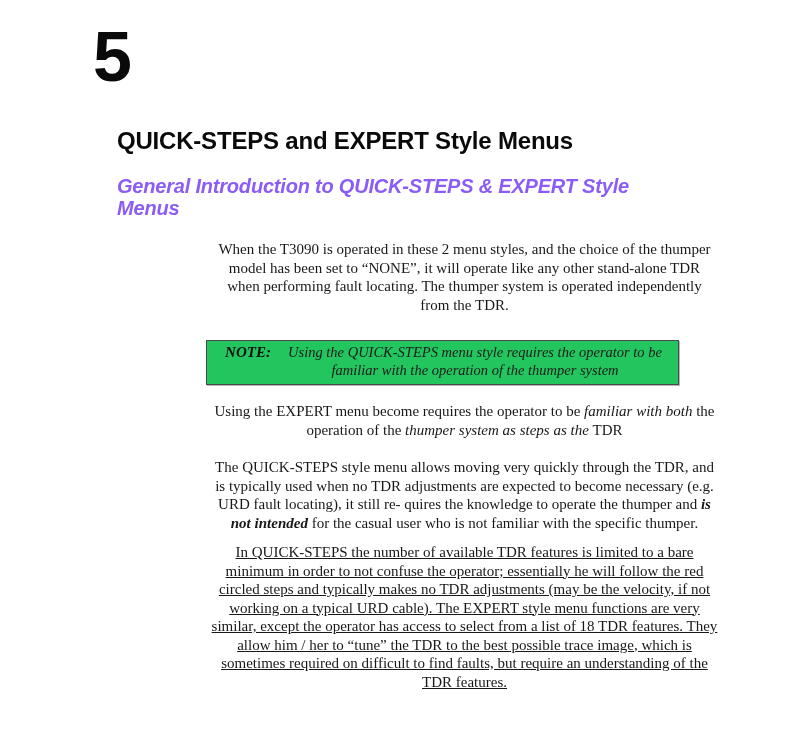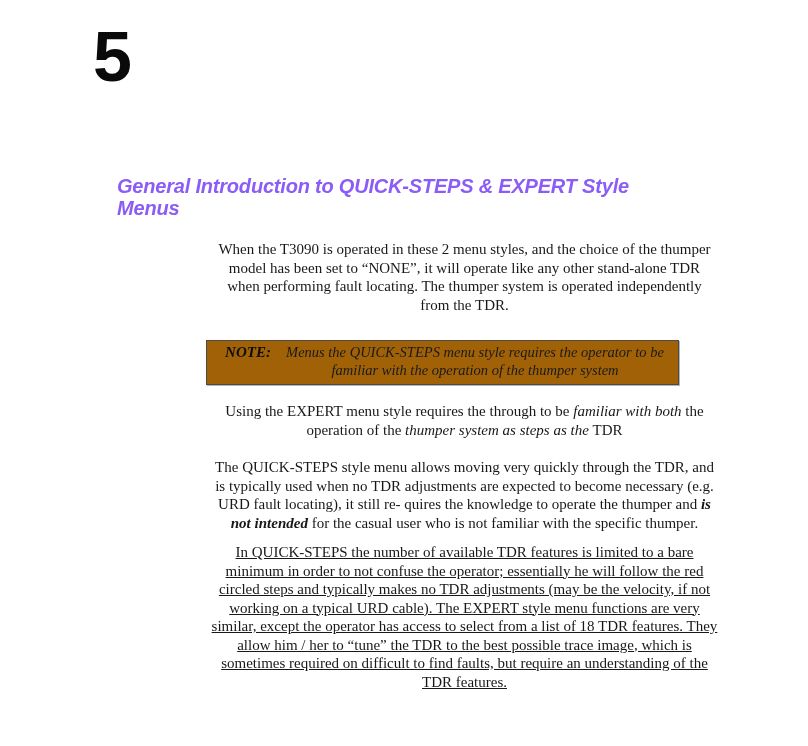--- a/index.html
+++ b/index.html
@@ -70,21 +70,21 @@
   .para-4 { margin-bottom: 0 !important; text-decoration: underline; }
   .note-box {
     box-sizing: border-box;
     margin: 0 0 17px -5px;
     width: 473px;
     border: 1px solid #4a4a4a;
     box-shadow: 1px 1px 0 0 #b5b5b5;
     padding: 3px 8px 5px 8px;
     display: flex;
     align-items: flex-start;
-    background: #a16207;
+    background: #22c55e;
   }
   .note-label {
     flex: none;
     width: 66px;
     font-weight: bold;
     font-style: italic;
     font-size: 15px;
     line-height: 17.5px;
     color: #0e0e0e;
   }
@@ -100,33 +100,34 @@
   .seg-italic { font-style: italic; }
   .seg-bold-italic { font-style: italic; font-weight: bold; }
 </style>
 </head>
 <body>
 
 <div class="page">
 
   <div class="chapter-number">5</div>
 
+  <h1 class="page-title" style="margin:0;">QUICK-STEPS and EXPERT Style Menus</h1>
 
   <h2 class="section-heading" style="margin:0;">General Introduction to QUICK-STEPS &amp; EXPERT Style Menus</h2>
 
   <div class="body-column">
 
     <p class="para-1"><span class="seg-normal">When the T3090 is operated in these 2 menu styles, and the choice of the thumper model has been set to “NONE”, it will operate like any other stand-alone TDR when performing fault locating. The thumper system is operated independently from the TDR.</span></p>
 
     <div class="note-box">
       <span class="note-label">NOTE:</span>
-      <span class="note-text">Menus the QUICK-STEPS menu style requires the operator to be familiar with the operation of the thumper system</span>
+      <span class="note-text">Using the QUICK-STEPS menu style requires the operator to be familiar with the operation of the thumper system</span>
     </div>
 
-    <p class="para-2"><span class="seg-normal">Using the EXPERT menu style requires the through to be </span><span class="seg-italic">familiar with both</span><span class="seg-normal"> the operation of the </span><span class="seg-italic">thumper system as steps as the </span><span class="seg-normal">TDR</span></p>
+    <p class="para-2"><span class="seg-normal">Using the EXPERT menu become requires the operator to be </span><span class="seg-italic">familiar with both</span><span class="seg-normal"> the operation of the </span><span class="seg-italic">thumper system as steps as the </span><span class="seg-normal">TDR</span></p>
 
     <p class="para-3"><span class="seg-normal">The QUICK-STEPS style menu allows moving very quickly through the TDR, and is typically used when no TDR adjustments are expected to become necessary (e.g. URD fault locating), it still re- quires the knowledge to operate the thumper and </span><span class="seg-bold-italic">is not intended</span><span class="seg-normal"> for the casual user who is not familiar with the specific thumper.</span></p>
 
     <p class="para-4"><span class="seg-normal">In QUICK-STEPS the number of available TDR features is limited to a bare minimum in order to not confuse the operator; essentially he will follow the red circled steps and typically makes no TDR adjustments (may be the velocity, if not working on a typical URD cable). The EXPERT style menu functions are very similar, except the operator has access to select from a list of 18 TDR features. They allow him / her to “tune” the TDR to the best possible trace image, which is sometimes required on difficult to find faults, but require an understanding of the TDR features.</span></p>
 
   </div>
 
 </div>
 
 </body></html>

